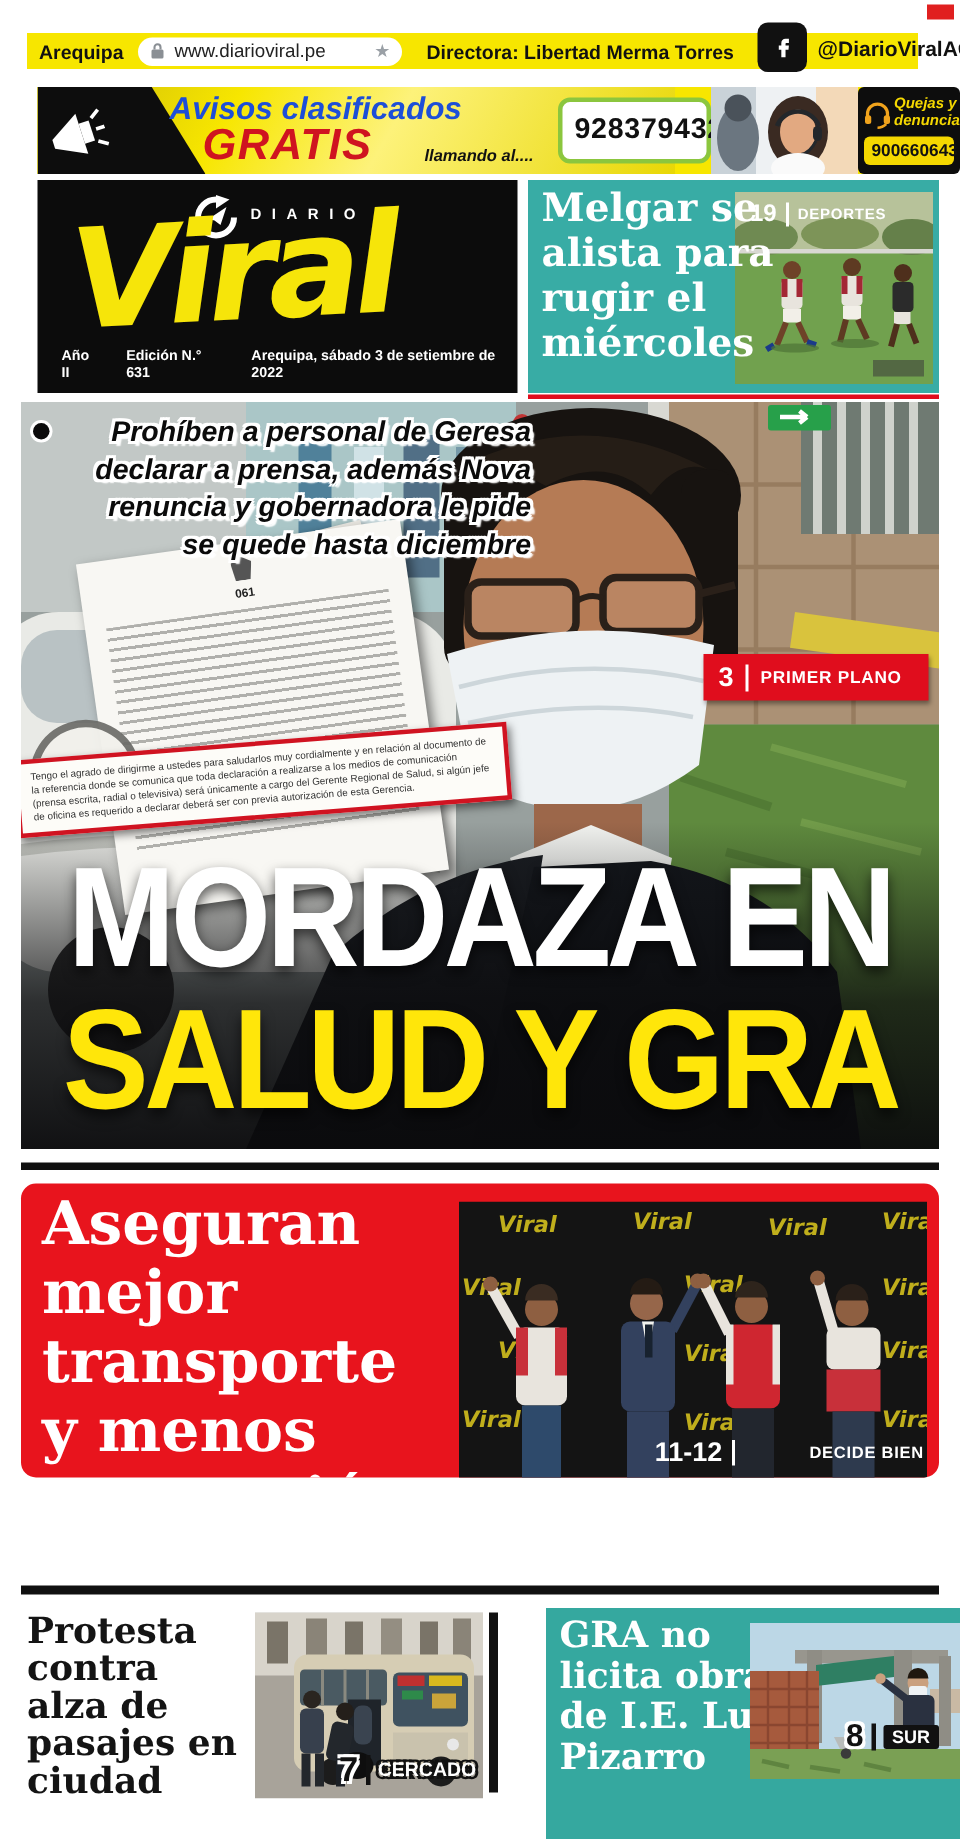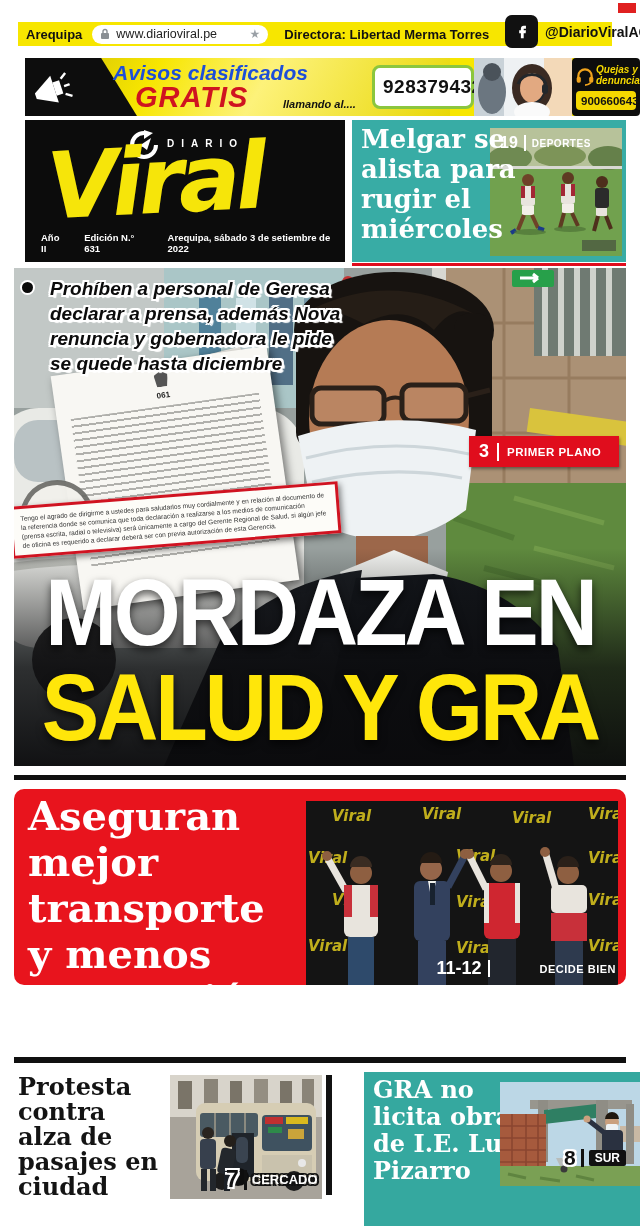--- a/index.html
+++ b/index.html
@@ -66,21 +66,21 @@
   .redline{left:352px;top:263px;width:274px;height:3px;background:#e00d1d;}
 
   
   .mainph{left:14px;top:268px;width:612px;height:498px;overflow:hidden;background:#98a09e;}
   .bullet-head{left:10px;top:8px;width:330px;font-size:19px;line-height:25px;font-weight:bold;
                font-style:italic;color:#0b0b0b;
                text-shadow:-2px -2px 0 #fff,2px -2px 0 #fff,-2px 2px 0 #fff,2px 2px 0 #fff,
                            -2px 0 0 #fff,2px 0 0 #fff,0 -2px 0 #fff,0 2px 0 #fff,3px 3px 1px #fff;}
   .bullet-head .dot{position:absolute;left:-2px;top:6px;width:11px;height:11px;border-radius:50%;
                background:#0b0b0b;box-shadow:0 0 0 2px #fff;}
-  .bullet-head .bl{display:block;padding-left:26px;white-space:nowrap;}
+  .bullet-head .bl{display:block;padding-left:26px;white-space:nowrap;text-align:right;}
   .doc-back{left:84px;top:96px;width:170px;height:210px;background:#e9e7e1;transform:rotate(-14deg);
             box-shadow:2px 3px 6px rgba(0,0,0,.45);}
   .doc{left:52px;top:92px;width:218px;height:236px;background:#f8f7f3;transform:rotate(-8deg);
        box-shadow:3px 4px 8px rgba(0,0,0,.5);padding:10px 14px;box-sizing:border-box;}
   .doc .crest{width:14px;height:16px;margin:0 auto 4px auto;background:#555;
               clip-path:polygon(50% 0,100% 25%,85% 100%,15% 100%,0 25%);}
   .doc .dnum{text-align:center;font-size:8px;font-weight:bold;color:#222;}
   .doc .lines{margin-top:6px;height:150px;
        background:repeating-linear-gradient(#8a8a86 0 2px,transparent 2px 7px);opacity:.65;}
   .seal{left:6px;top:212px;width:64px;height:64px;border-radius:50%;border:5px solid #6a6a66;

